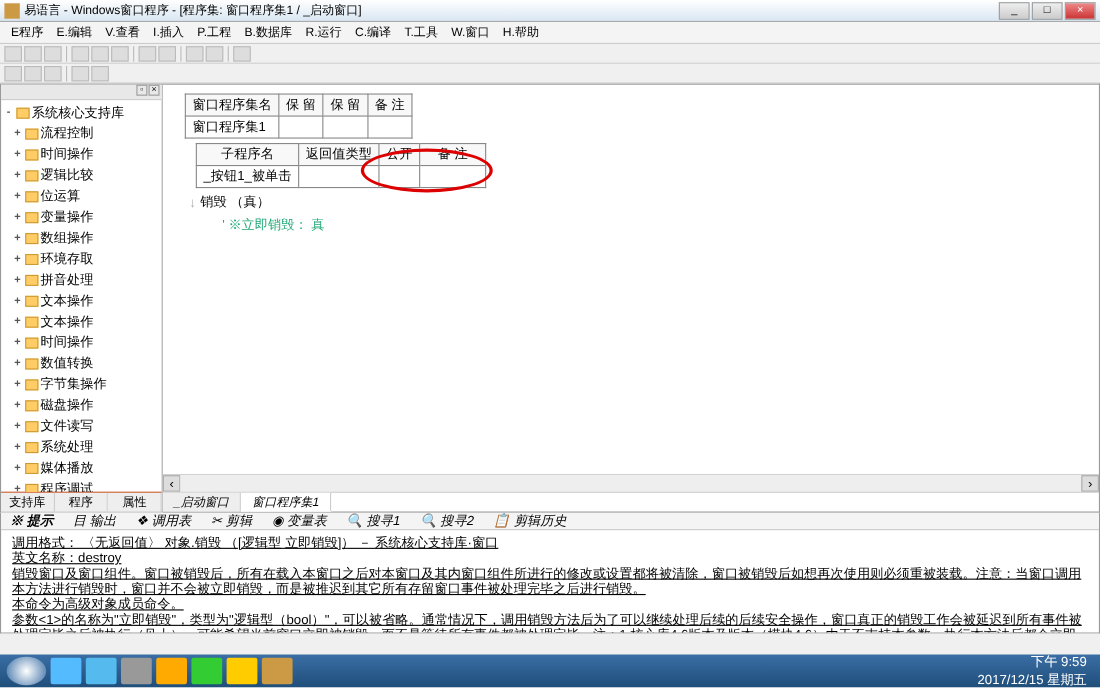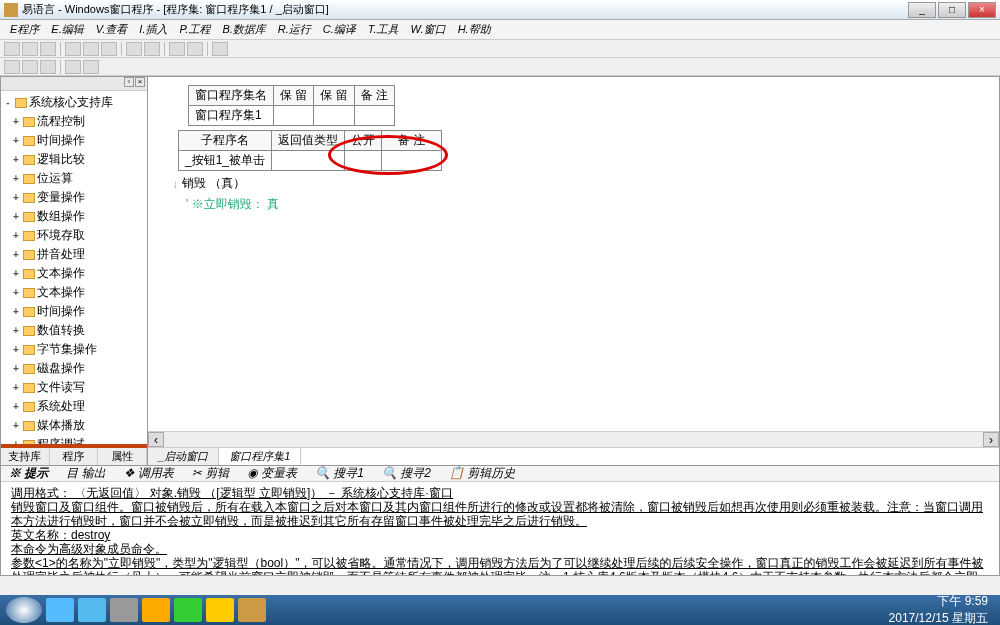--- a/index.html
+++ b/index.html
@@ -5,37 +5,37 @@
 * { margin: 0; padding: 0; box-sizing: border-box; font-family: "SimSun", "宋体", sans-serif; font-size: 12px; }
 body { width: 1000px; height: 625px; background: #f0f0f0; overflow: hidden; position: relative; }
 
 .titlebar { height: 20px; background: linear-gradient(#fff, #d8e6f2); display: flex; align-items: center; padding: 0 4px; border-bottom: 1px solid #aaa; }
 .titlebar .icon { width: 14px; height: 14px; background: #c94; margin-right: 4px; }
 .titlebar .title { flex: 1; font-size: 11px; }
 .titlebar .winbtns { display: flex; gap: 2px; }
 .titlebar .winbtns div { width: 28px; height: 16px; background: linear-gradient(#eee,#ccc); border: 1px solid #999; text-align: center; line-height: 14px; font-size: 10px; }
 .titlebar .winbtns .close { background: linear-gradient(#e88,#c33); color: #fff; }
 
-.menubar { height: 20px; background: #f4f4f4; display: flex; align-items: center; padding: 0 4px; border-bottom: 1px solid #ccc; font-style: italic; }
+.menubar { height: 20px; background: #f4f4f4; display: flex; align-items: center; padding: 0 4px; border-bottom: 1px solid #ccc; }
 .menubar span { padding: 0 6px; font-size: 11px; cursor: pointer; }
 
 .toolbar { height: 18px; background: #f0f0f0; border-bottom: 1px solid #ccc; display: flex; align-items: center; padding: 0 4px; gap: 2px; }
 .tbtn { width: 16px; height: 14px; background: #ddd; border: 1px solid #bbb; }
 .tsep { width: 1px; height: 14px; background: #bbb; margin: 0 2px; }
 
 .main { display: flex; height: 390px; }
 .sidebar { width: 148px; background: #fff; border: 1px solid #999; display: flex; flex-direction: column; }
 .sidebar-tabs-top { height: 14px; background: #e8e8e8; border-bottom: 1px solid #ccc; display: flex; justify-content: flex-end; padding-right: 2px; }
 .sidebar-tabs-top div { width: 10px; height: 10px; border: 1px solid #999; margin-left: 1px; font-size: 8px; text-align: center; line-height: 8px; }
 .tree { flex: 1; overflow: auto; padding: 2px; font-size: 11px; }
 .tree-item { display: flex; align-items: center; padding: 1px 0; }
 .tree-item .exp { width: 10px; text-align: center; color: #555; font-weight: bold; font-size: 10px; }
 .tree-item .ico { width: 12px; height: 10px; background: #fc6; border: 1px solid #c93; margin: 0 2px; }
 .tree-item.root { background: #fff; }
-.sidebar-bottom-tabs { display: flex; border-top: 4px solid #c2410c; }
+.sidebar-bottom-tabs { display: flex; border-top: 1px solid #c2410c; }
 .sidebar-bottom-tabs div { flex: 1; padding: 1px 2px; font-size: 11px; border-right: 1px solid #ccc; background: #eee; text-align: center; }
 
 .editor-area { flex: 1; background: #fff; border: 1px solid #999; border-left: none; display: flex; flex-direction: column; position: relative; }
 .editor-content { flex: 1; padding: 8px 20px; position: relative; overflow: hidden; }
 .code-table { border-collapse: collapse; font-size: 11px; }
 .code-table th, .code-table td { border: 1px solid #888; padding: 1px 6px; font-weight: normal; background: #fff; }
 .code-table th { background: #f8f8f8; }
 .code-line { margin-top: 4px; font-size: 11px; display: flex; align-items: center; }
 .gutter { width: 14px; color: #aaa; text-align: center; }
 .red-circle { position: absolute; border: 3px solid #d00; border-radius: 50%; width: 120px; height: 40px; left: 180px; top: 58px; pointer-events: none; }
@@ -220,21 +220,21 @@
     </div>
     <div class="sidebar-bottom-tabs">
       <div>支持库</div>
       <div>程序</div>
       <div>属性</div>
     </div>
   </div>
 
   <div class="editor-area">
     <div class="editor-content">
-      <table class="code-table" style="margin-left:20px">
+      <table class="code-table" style="margin-left:0">
         <tbody>
             <tr>
               <th>窗口程序集名</th>
               <th>保 留</th>
               <th>保 留</th>
               <th>备 注</th>
             </tr>
         <tr>
               <td>窗口程序集1</td>
               <td></td>
@@ -258,21 +258,21 @@
               <td></td>
             </tr>
       </tbody>
         </table>
       <div class="code-line">
         <span class="gutter">↓</span>
         <span>销毁 （真）</span>
       </div>
       <div class="code-line" style="color:#2a7">
         <span class="gutter"></span>
-        <span style="margin-left:4px">' ※立即销毁： 真</span>
+        <span style="margin-left:20px">' ※立即销毁： 真</span>
       </div>
       <div class="red-circle"></div>
     </div>
     <div class="editor-scrollbar-h">
       <div class="arrow">‹</div>
       <div class="track"></div>
       <div class="arrow">›</div>
     </div>
     <div class="editor-tabs">
       <div>_启动窗口</div>
@@ -287,22 +287,22 @@
     <span class="tab"><span>目 </span><span>输出</span></span>
     <span class="tab"><span>❖ </span><span>调用表</span></span>
     <span class="tab"><span>✂ </span><span>剪辑</span></span>
     <span class="tab"><span>◉ </span><span>变量表</span></span>
     <span class="tab"><span>🔍 </span><span>搜寻1</span></span>
     <span class="tab"><span>🔍 </span><span>搜寻2</span></span>
     <span class="tab"><span>📋 </span><span>剪辑历史</span></span>
   </div>
   <div class="bp-content">
     <div>调用格式：  〈无返回值〉 对象.销毁 （[逻辑型 立即销毁]） － 系统核心支持库·窗口</div>
+    <div>英文名称：destroy</div>
     <div>销毁窗口及窗口组件。窗口被销毁后，所有在载入本窗口之后对本窗口及其内窗口组件所进行的修改或设置都将被清除，窗口被销毁后如想再次使用则必须重被装载。注意：当窗口调用本方法进行销毁时，窗口并不会被立即销毁，而是被推迟到其它所有存留窗口事件被处理完毕之后进行销毁。</div>
-    <div>英文名称：destroy</div>
     <div>本命令为高级对象成员命令。</div>
     <div>参数&lt;1&gt;的名称为"立即销毁"，类型为"逻辑型（bool）"，可以被省略。通常情况下，调用销毁方法后为了可以继续处理后续的后续安全操作，窗口真正的销毁工作会被延迟到所有事件被处理完毕之后被执行（见上），可能希望当前窗口立即被销毁，而不是等待所有事件都被处理完毕。注：1.核心库4.6版本及版本（模块4.6）由于不支持本参数，执行本方法后都会立即销毁；2.本参数如不提供或者提供假，销毁窗口组件时都将采用立即销毁的方式。如果磁盘"销毁"，*值为假。</div>
 
   </div>
 </div>
 
 <div class="statusbar"></div>
 
 <div class="taskbar">
   <div class="start"></div>

